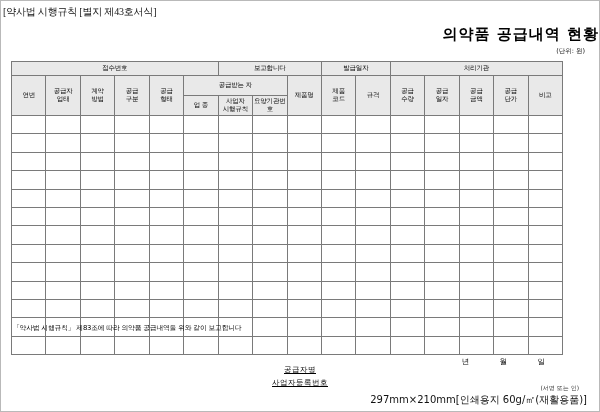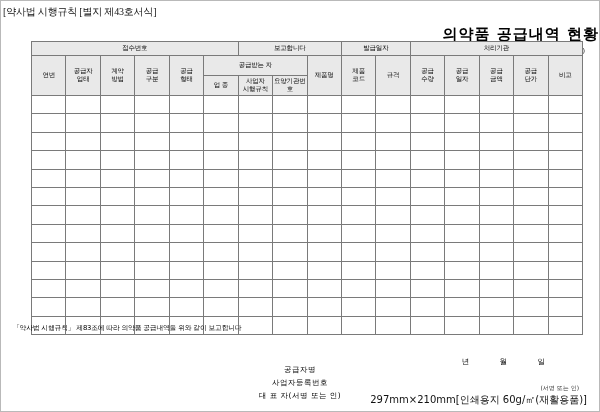--- a/index.html
+++ b/index.html
@@ -41,26 +41,25 @@
   }
   .unit-note {
     position: absolute;
     top: 46px;
     right: 14px;
     font-size: 6.5px;
     color: #111;
   }
   table.grid {
     position: absolute;
-    top: 40px;
+    top: 60px;
     left: 10px;
     width: 552px;
     border-collapse: collapse;
     table-layout: fixed;
-    margin-left: 20px;
   }
   table.grid th, table.grid td {
     border: 1px solid #7a7a7a;
     font-size: 6.5px;
     text-align: center;
     vertical-align: middle;
     padding: 0;
     line-height: 1.08;
     color: #000;
     letter-spacing: -0.2px;
@@ -98,21 +97,21 @@
   .sigblock {
     position: absolute;
     top: 362px;
     left: 0;
     width: 100%;
     text-align: center;
     font-size: 7.5px;
     line-height: 1.75;
     letter-spacing: 0.5px;
   }
-  .sigblock .line { display: block; }
+  .sigblock .line { display: block; text-decoration: underline; }
   .sealnote {
     position: absolute;
     top: 383px;
     right: 20px;
     font-size: 6px;
     color: #333;
   }
   .papernote {
     position: absolute;
     bottom: 4px;
@@ -430,20 +429,19 @@
     </tbody>
   </table>
 
   <div class="footnote">「약사법 시행규칙」 제83조에 따라 의약품 공급내역을 위와 같이 보고합니다</div>
 
   <div class="datesign">년     월     일</div>
 
   <div class="sigblock">
     <span class="line">공급자명</span>
     <span class="line">사업자등록번호</span>
-    <span class="line">대 표 자(서명 또는 인)</span>
   </div>
 
   <div class="sealnote">(서명 또는 인)</div>
 
   <div class="papernote">297mm×210mm[인쇄용지 60g/㎡(재활용품)]</div>
 
 </div>
 
 </body></html>

